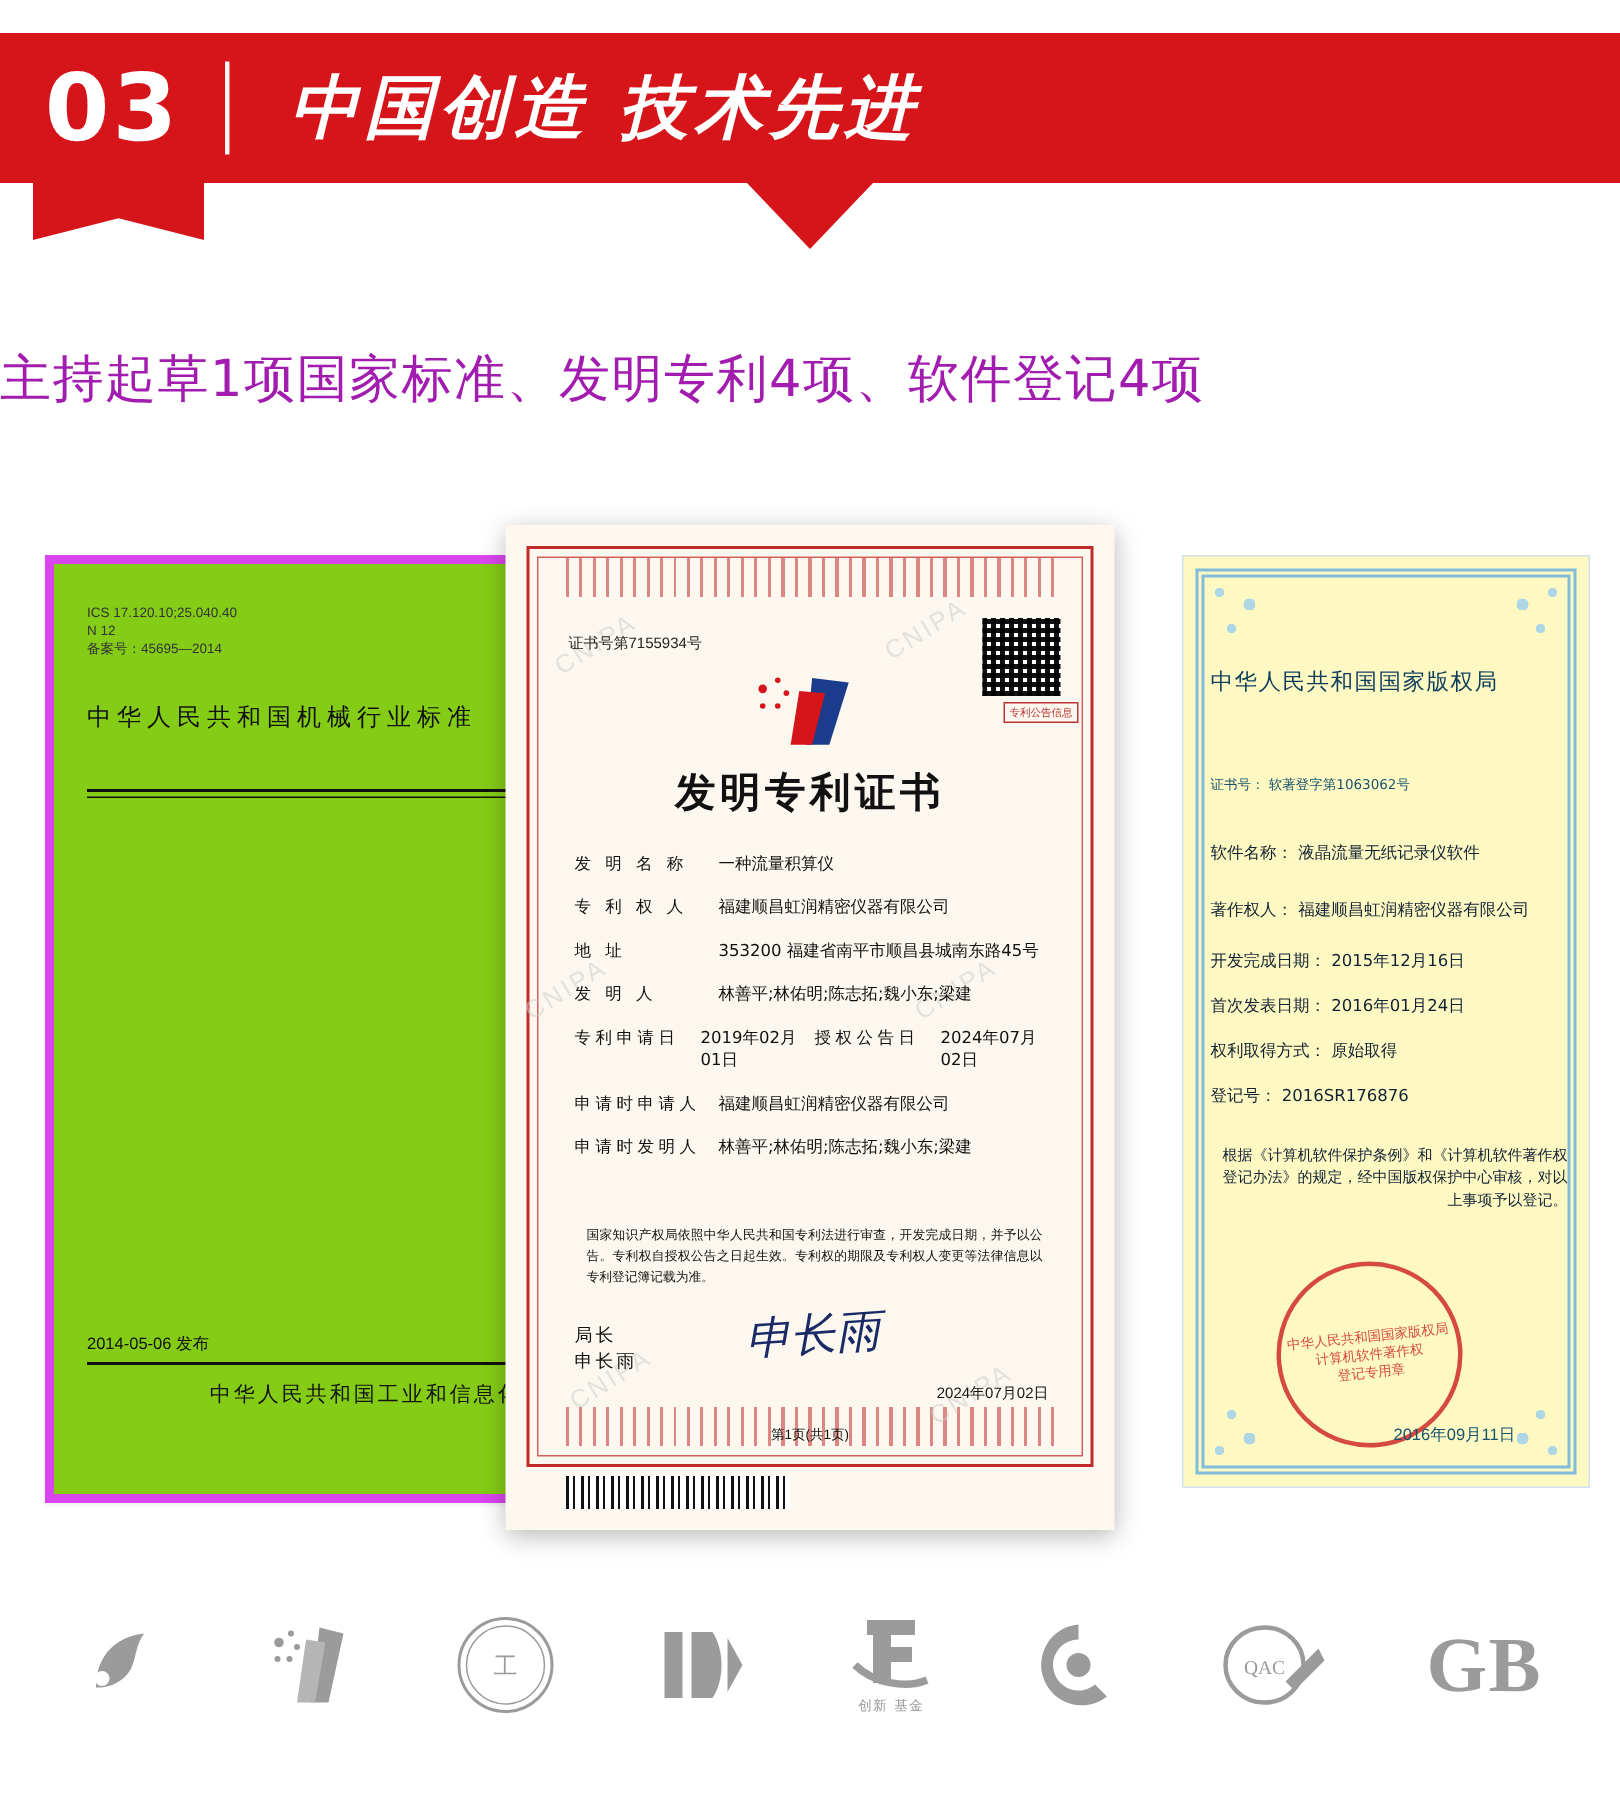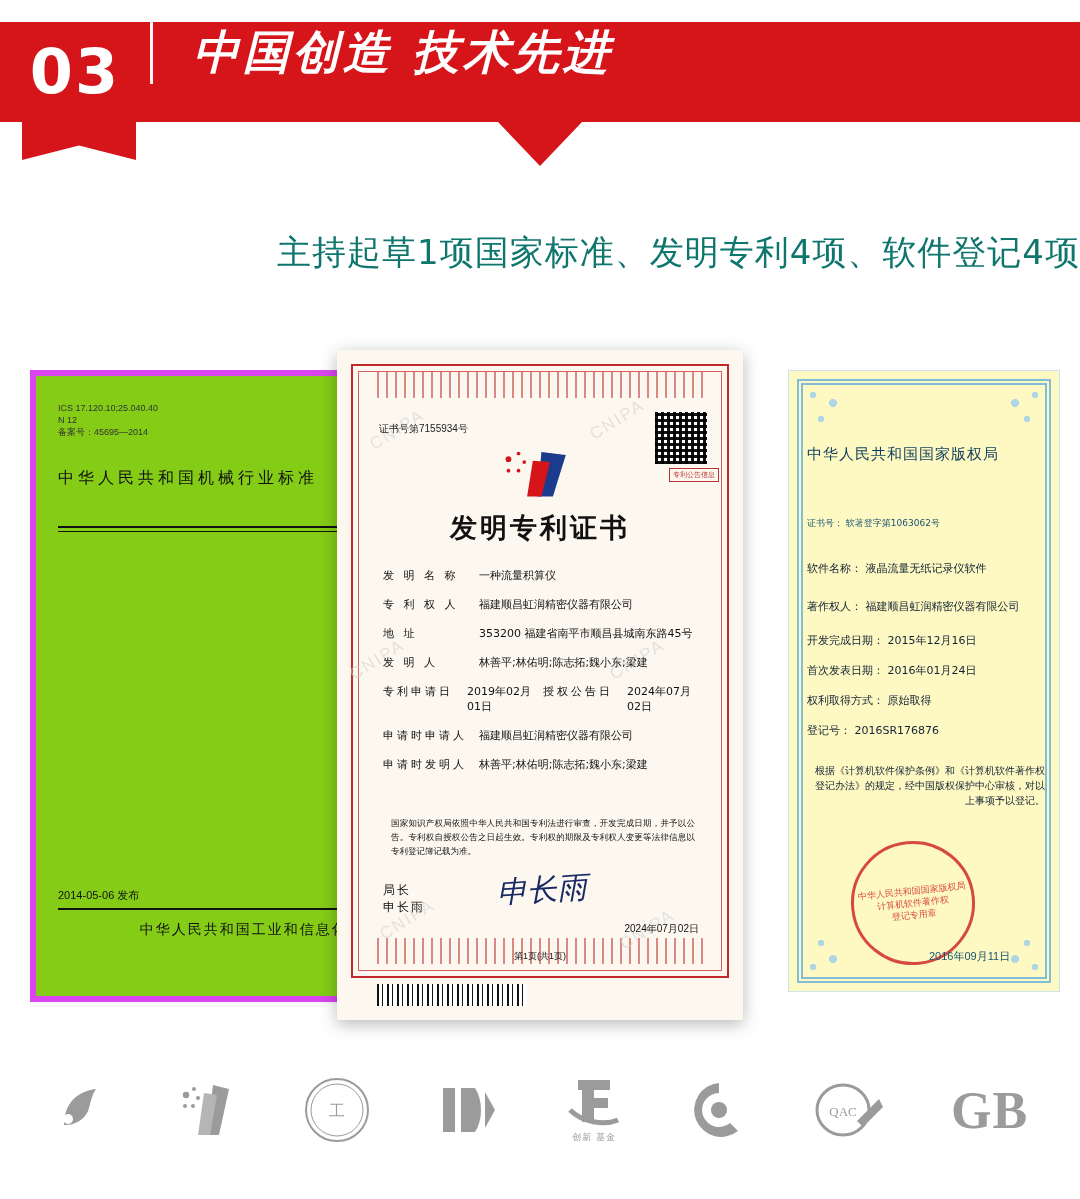--- a/index.html
+++ b/index.html
@@ -9,21 +9,21 @@
     font-family:"Liberation Sans","DejaVu Sans",sans-serif;
     position:relative;overflow:hidden;
   }
 
   
   .banner{
     position:absolute;left:0;top:22px;width:1080px;height:100px;
     background:#d6151a;
   }
   .banner-inner{
-    display:flex;align-items:flex-start;height:100%;
+    display:flex;align-items:center;height:100%;
   }
   .banner-num{
     width:150px;text-align:center;font-size:62px;font-weight:bold;
     color:#ffffff;font-family:"DejaVu Sans",sans-serif;letter-spacing:2px;
     line-height:100px;
   }
   .banner-divider{
     width:3px;height:62px;background:#ffffff;opacity:.95;margin-right:40px;
   }
   .banner-title{
@@ -37,22 +37,22 @@
     clip-path:polygon(0 0,100% 0,100% 100%,50% 62%,0 100%);
   }
   .ribbon-center{
     position:absolute;left:498px;top:122px;width:84px;height:44px;
     background:#d6151a;
     clip-path:polygon(0 0,100% 0,50% 100%);
   }
 
   
   .subtitle{
-    position:absolute;left:0;top:230px;width:1080px;text-align:right;
-    font-size:34px;color:#0f766e;letter-spacing:1px;
+    position:absolute;left:0;top:230px;width:1080px;text-align:left;
+    font-size:34px;color:#a21caf;letter-spacing:1px;
     font-family:"DejaVu Sans","Liberation Sans",sans-serif;
   }
 
   
   .certs{
     position:absolute;left:0;top:350px;width:1080px;height:670px;
   }
 
   
   .doc-std{

